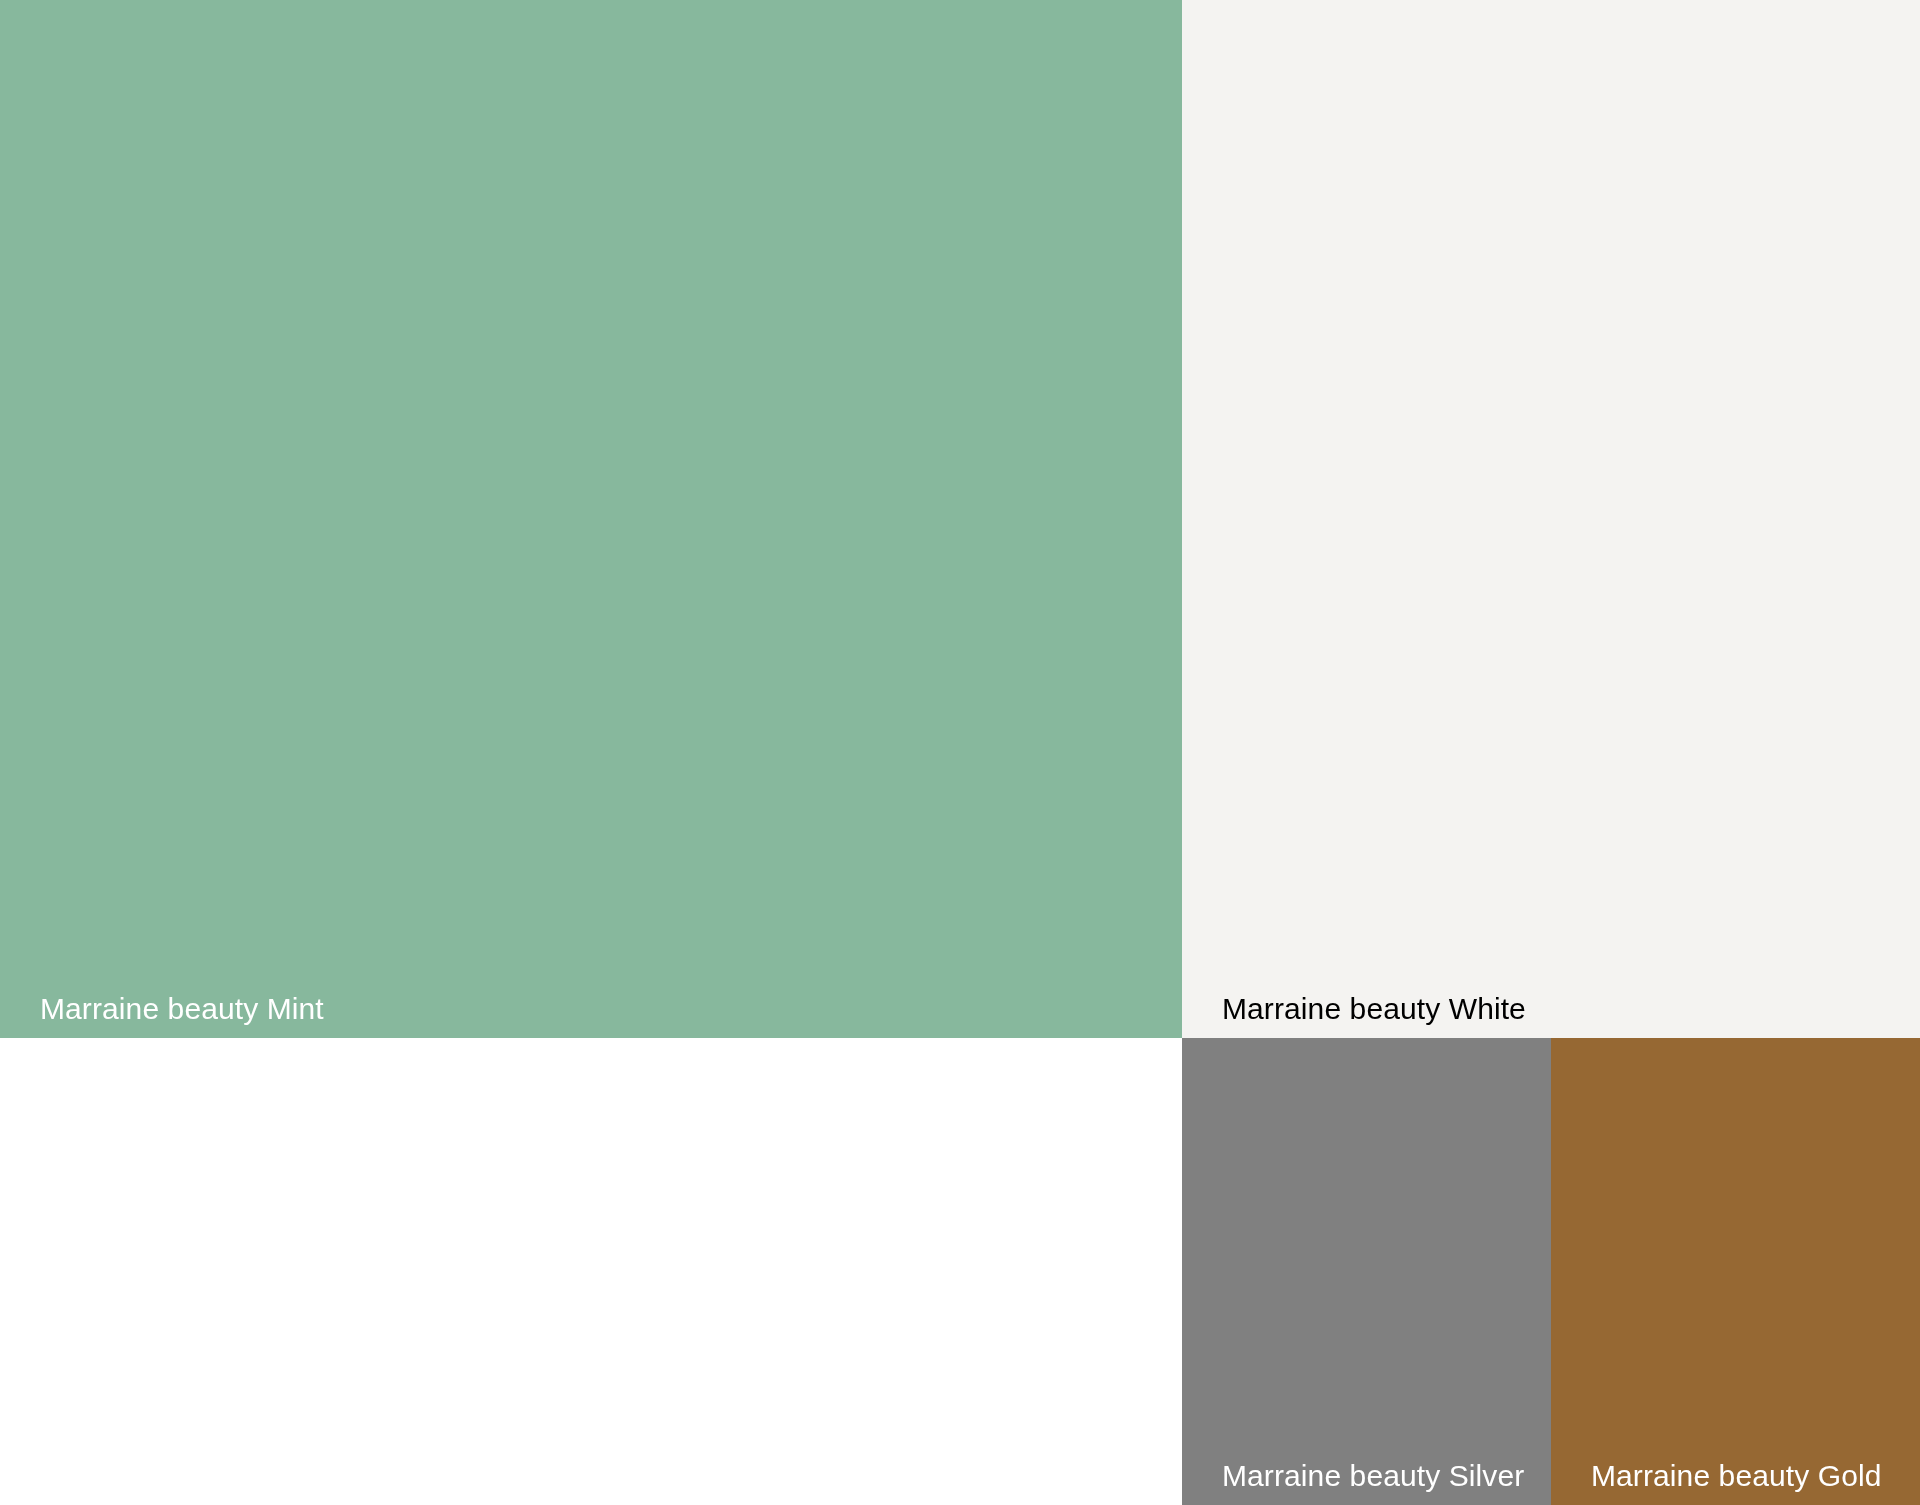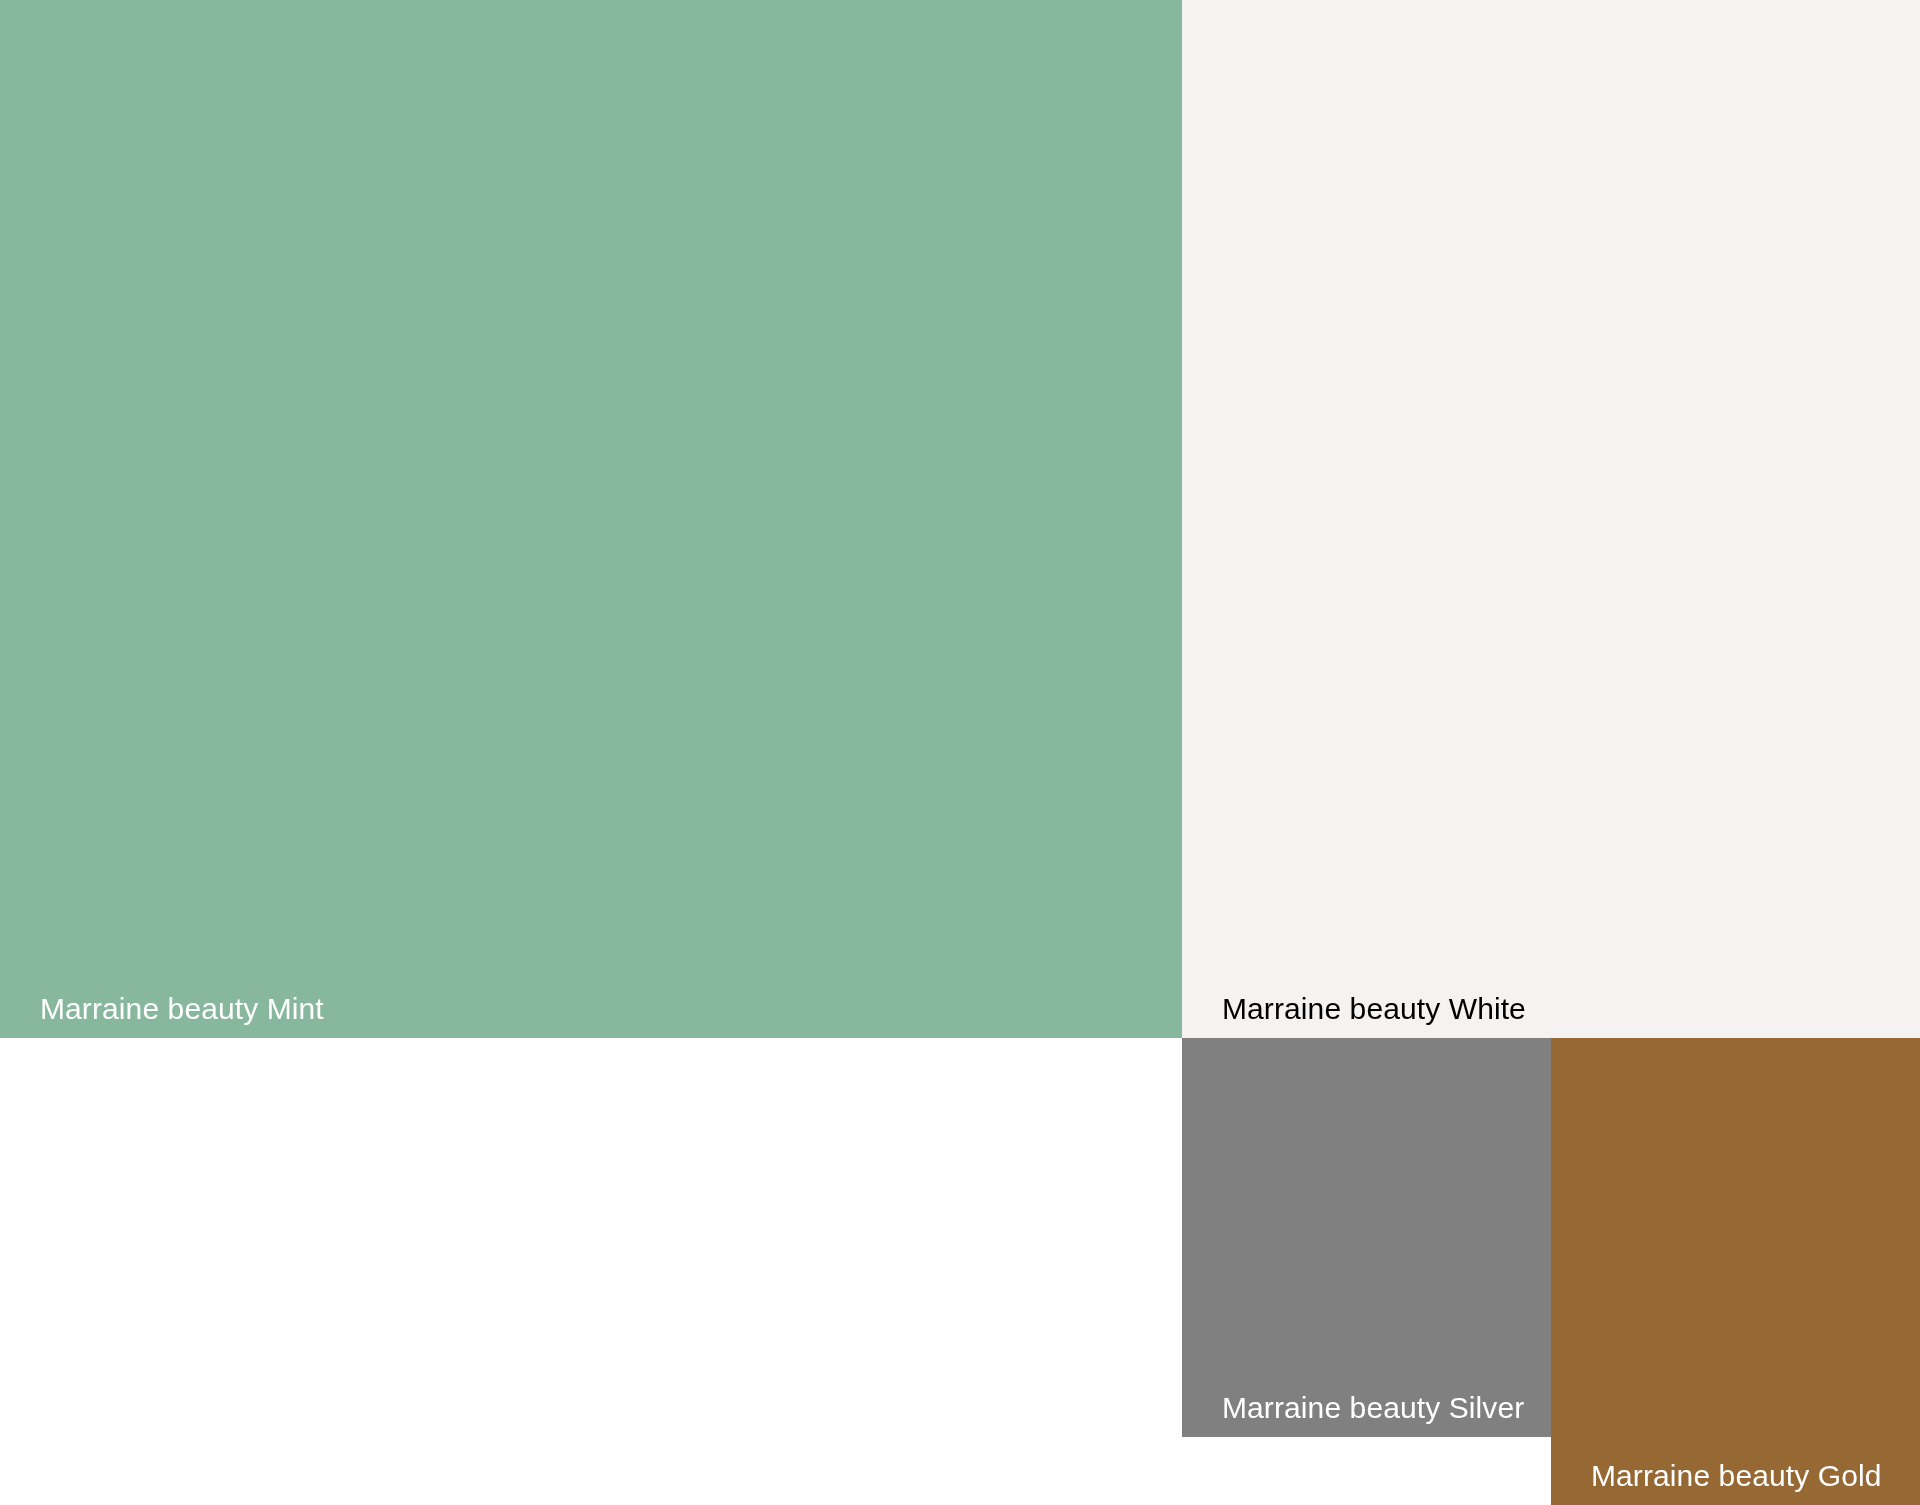--- a/index.html
+++ b/index.html
@@ -54,21 +54,21 @@
   .swatch-gray {
     left: 0;
     top: 1038px;
     width: 1182px;
     height: 467px;
   }
   .swatch-silver {
     left: 1182px;
     top: 1038px;
     width: 369px;
-    height: 399px;
+    height: 467px;
   }
   .swatch-gold {
     left: 1551px;
     top: 1038px;
     width: 369px;
     height: 467px;
   }
 </style>
 </head>
 <body>

